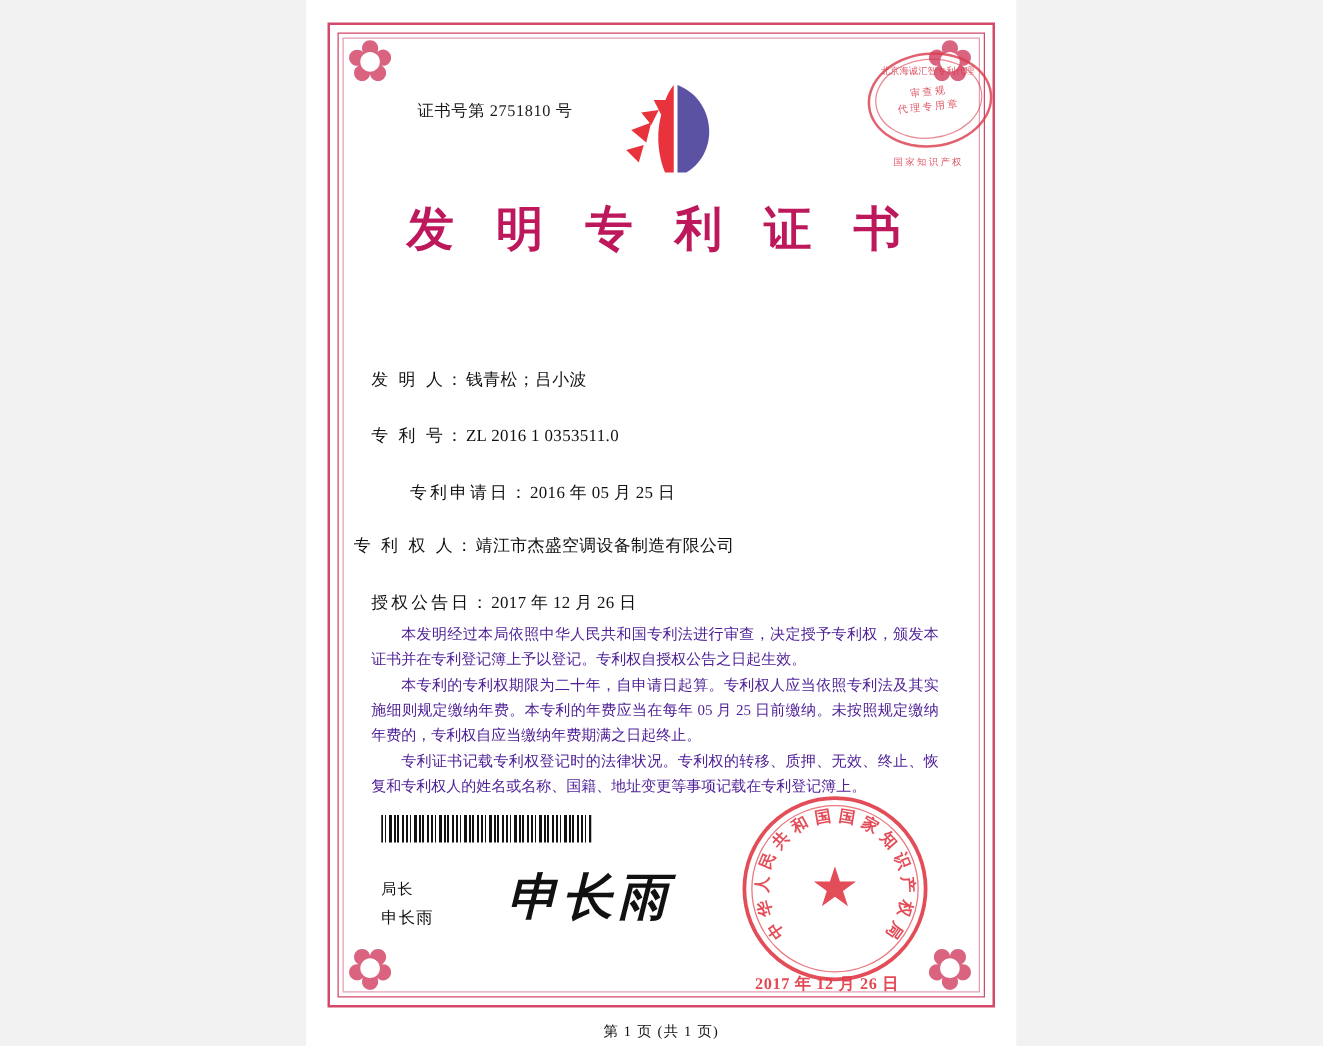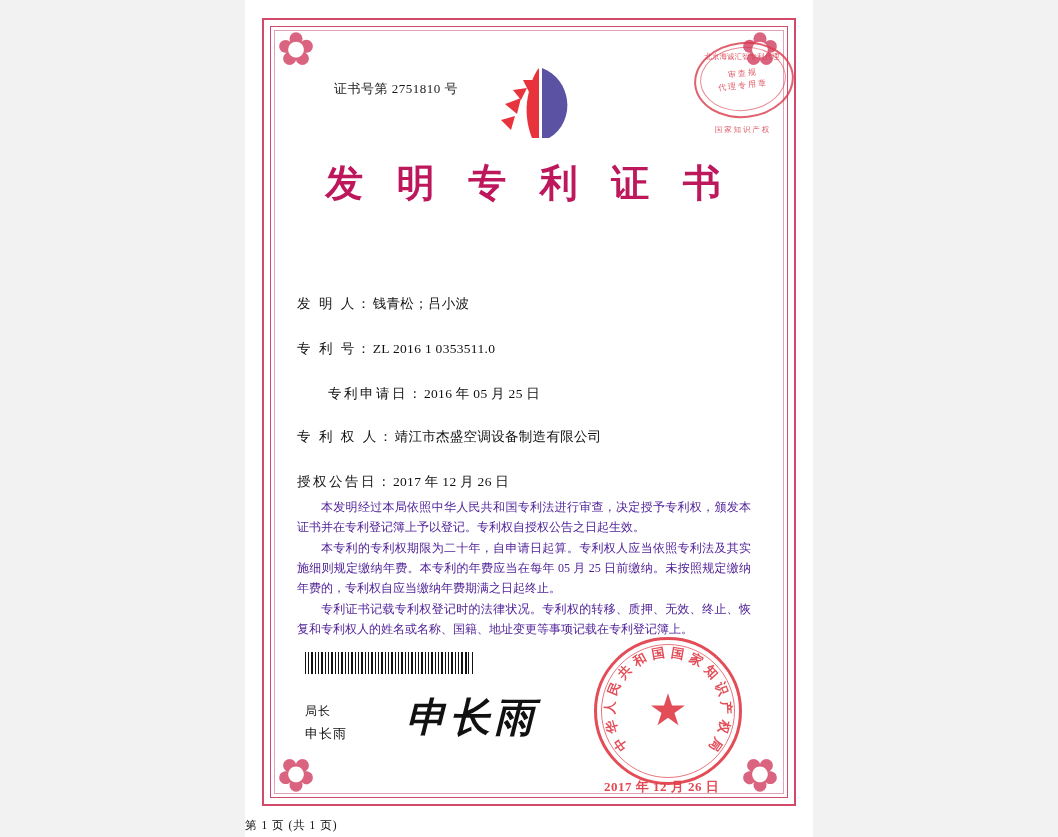--- a/index.html
+++ b/index.html
@@ -288,21 +288,21 @@
     font-weight: bold;
     opacity: 0.92;
   }
 
   
   .footer {
     position: absolute;
     left: 245px;
     top: 818px;
     width: 568px;
-    text-align: left;
+    text-align: center;
     font-size: 11.5px;
     color: #111;
     letter-spacing: 1px;
   }
 </style>
 </head>
 <body>
 
 <div id="page">
 
@@ -347,21 +347,21 @@
   </div>
 
   <div class="field" style="left:297px; top:340px;">
     <span class="label">专 利 号：</span><span class="value">ZL 2016 1 0353511.0</span>
   </div>
 
   <div class="field" style="left:297px; top:385px;margin-left:31px;">
     <span class="label">专利申请日：</span><span class="value">2016 年 05 月 25 日</span>
   </div>
 
-  <div class="field" style="left:297px; top:428px;">
+  <div class="field" style="left:283px; top:428px;">
     <span class="label">专 利 权 人：</span><span class="value">靖江市杰盛空调设备制造有限公司</span>
   </div>
 
   <div class="field" style="left:297px; top:473px;">
     <span class="label">授权公告日：</span><span class="value">2017 年 12 月 26 日</span>
   </div>
 
   <div class="body-text">
     <p>本发明经过本局依照中华人民共和国专利法进行审查，决定授予专利权，颁发本证书并在专利登记簿上予以登记。专利权自授权公告之日起生效。</p>
     <p>本专利的专利权期限为二十年，自申请日起算。专利权人应当依照专利法及其实施细则规定缴纳年费。本专利的年费应当在每年 05 月 25 日前缴纳。未按照规定缴纳年费的，专利权自应当缴纳年费期满之日起终止。</p>

